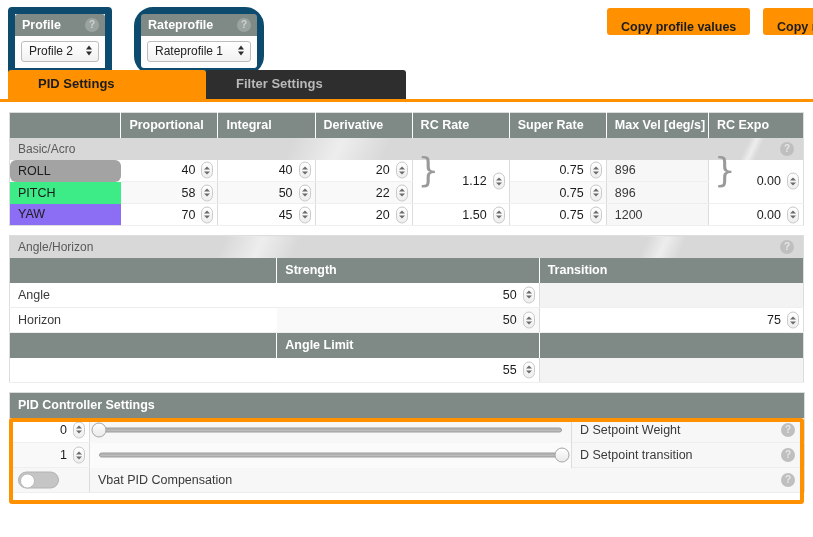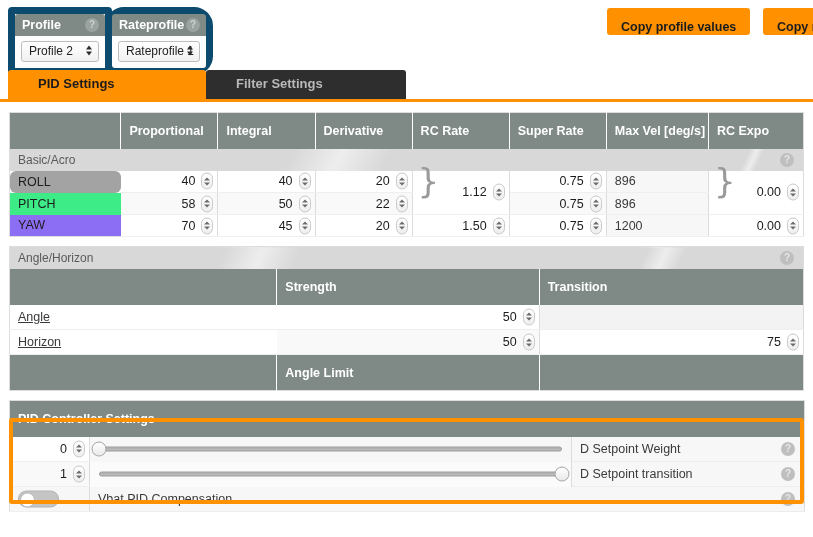--- a/index.html
+++ b/index.html
@@ -15,21 +15,21 @@
   #page { position: relative; width: 813px; height: 537px; background:#fff; }
 
   
   .topbar { position:relative; height:66px; }
   .profile-box {
     position:absolute; top:7px;
     border:7px solid #0c4a6e; border-radius:4px;
     background:#fdfdfd; padding:0;
   }
   #profile-box { left:8px; width:104px; }
-  #rateprofile-box { left:105px; width:108px;border-radius:19px; }
+  #rateprofile-box { left:134px; width:130px;border-radius:19px; }
   .profile-head {
     background:#7f8a87; color:#ffffff;
     font-weight:bold; font-size:12.5px;
     padding:4px 6px 5px 7px; height:22px;
     border-radius:3px 3px 0 0;
     position:relative;
   }
   .profile-head .helpicon { position:absolute; right:6px; top:4px; }
   .profile-body { padding:5px 6px 6px 6px; background:#fdfdfd; border-radius:0 0 3px 3px; }
   .select-fake {
@@ -79,21 +79,21 @@
     border-top:3px solid #FF9100;
     padding:10px 9px 0 9px;
   }
 
   table.grid { border-collapse:collapse; width:795px; table-layout:fixed; }
   table.grid td, table.grid th { padding:0; margin:0; }
 
   .hdr {
     background:#7f8a87; color:#ffffff;
     font-weight:bold; font-size:12.5px;
-    height:36px; text-align:left;
+    height:25px; text-align:left;
     padding:0 0 0 8px !important;
     border-right:1px solid #ffffff;
     vertical-align:middle;
   }
   .hdr.last { border-right:none; }
 
   .subhdr {
     background:#d8d8d8; color:#5a5a5a;
     font-size:12px; height:22px;
     padding:0 0 0 8px !important; vertical-align:middle;
@@ -163,21 +163,21 @@
     border:4px solid #FF9100; border-radius:3px; pointer-events:none;
   }
 
   .lbl-cell {
     height:25px; font-size:12.5px; color:#3a3a3a;
     padding-left:8px !important; vertical-align:middle;
     background:#f7f7f7;
     border-bottom:1px solid #ededed;
     position:relative;
   }
-  .lbl-cell.plain { background:#ffffff;text-decoration:underline; }
+  .lbl-cell.plain { background:#ffffff; }
 
   
   .slider-cell { background:#f7f7f7; border-right:1px solid #dcdcdc; position:relative; height:25px; }
   .slider-cell.alt { background:#fbfbfb; }
   .track {
     position:absolute; left:9px; right:9px; top:50%; transform:translateY(-50%);
     height:5px; border-radius:3px;
     background:linear-gradient(#a8a8a8,#c6c6c6);
     border:1px solid #9d9d9d;
   }
@@ -465,20 +465,31 @@
                   <i class="up"></i>
                   <i class="dn"></i>
                 </span>
           </td>
         </tr>
         <tr>
           <th class="hdr"></th>
           <th class="hdr">Angle Limit</th>
           <th class="hdr last"></th>
         </tr>
+        <tr>
+          <td class="lbl-cell plain"></td>
+          <td class="numcell">
+            <span class="val">55</span>
+            <span class="spin">
+                  <i class="up"></i>
+                  <i class="dn"></i>
+                </span>
+          </td>
+          <td class="numcell disabled"></td>
+        </tr>
       </tbody>
         </table>
     </div>
 
     <div class="section">
       <table class="grid outer-frame">
         <colgroup>
           <col style="width:80px">
             <col style="width:482px">
             <col style="width:233px">

